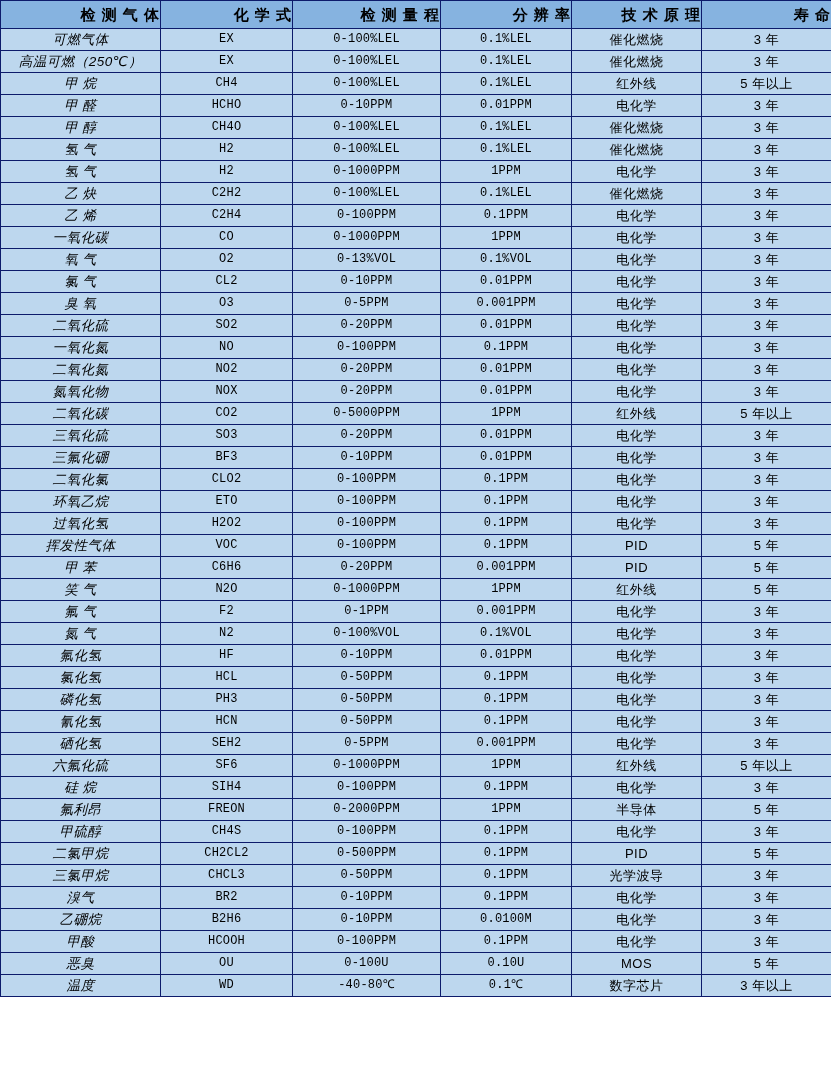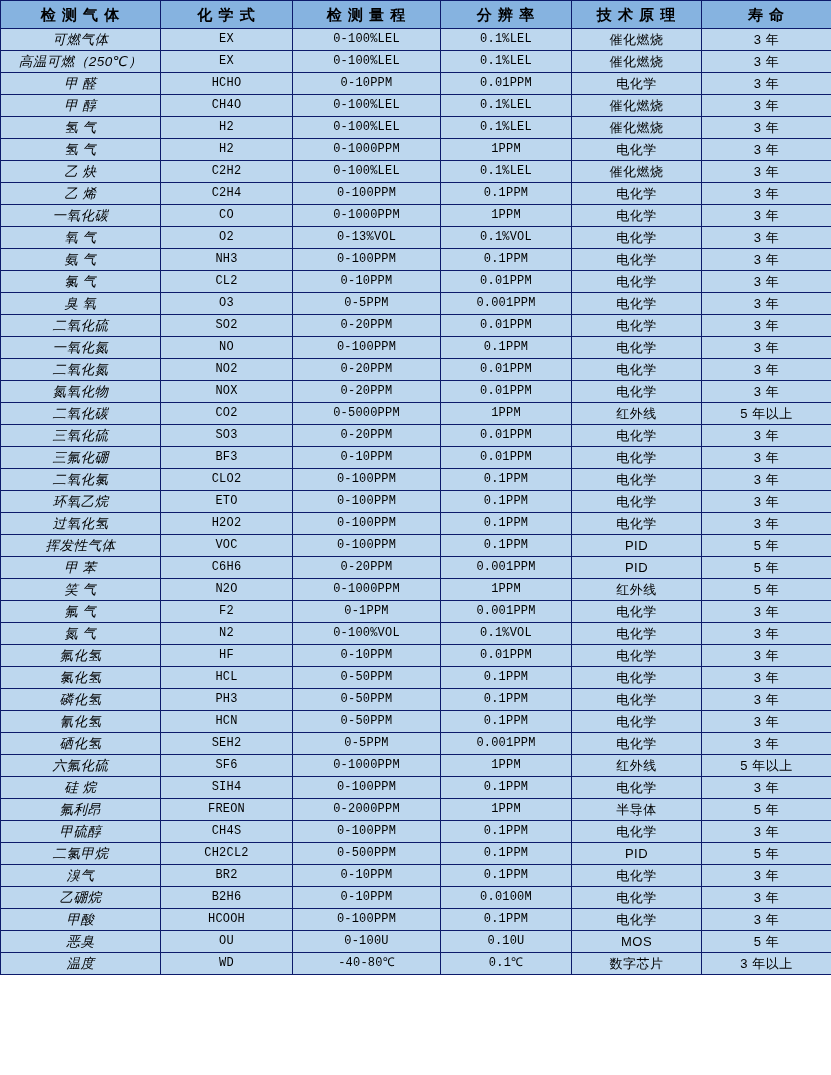--- a/index.html
+++ b/index.html
@@ -35,20 +35,21 @@
     overflow: hidden;
     white-space: nowrap;
   }
   #gas-table thead th {
     background: #86b3e0;
     font-weight: bold;
     font-size: 15px;
     letter-spacing: 1px;
     height: 27px;
     line-height: 27px;
+    text-align: right;
   }
   #gas-table tbody td {
     background: #bdd7ee;
     font-size: 13px;
   }
   #gas-table tbody td.name {
     font-size: 13.5px;
     letter-spacing: 0.5px;
     font-style: italic;
   }
@@ -98,20 +99,28 @@
       </tr>
       <tr>
         <td class="name">高温可燃（250℃）</td>
         <td class="formula">EX</td>
         <td class="range">0-100%LEL</td>
         <td class="res">0.1%LEL</td>
         <td class="principle">催化燃烧</td>
         <td class="life">3 年</td>
       </tr>
       <tr>
+        <td class="name">甲 烷</td>
+        <td class="formula">CH4</td>
+        <td class="range">0-100%LEL</td>
+        <td class="res">0.1%LEL</td>
+        <td class="principle">红外线</td>
+        <td class="life">5 年以上</td>
+      </tr>
+      <tr>
         <td class="name">甲 醛</td>
         <td class="formula">HCHO</td>
         <td class="range">0-10PPM</td>
         <td class="res">0.01PPM</td>
         <td class="principle">电化学</td>
         <td class="life">3 年</td>
       </tr>
       <tr>
         <td class="name">甲 醇</td>
         <td class="formula">CH4O</td>
@@ -158,28 +167,20 @@
         <td class="range">0-1000PPM</td>
         <td class="res">1PPM</td>
         <td class="principle">电化学</td>
         <td class="life">3 年</td>
       </tr>
       <tr>
         <td class="name">氧 气</td>
         <td class="formula">O2</td>
         <td class="range">0-13%VOL</td>
         <td class="res">0.1%VOL</td>
-        <td class="principle">电化学</td>
-        <td class="life">3 年</td>
-      </tr>
-      <tr>
-        <td class="name">氨 气</td>
-        <td class="formula">NH3</td>
-        <td class="range">0-100PPM</td>
-        <td class="res">0.1PPM</td>
         <td class="principle">电化学</td>
         <td class="life">3 年</td>
       </tr>
       <tr>
         <td class="name">氯 气</td>
         <td class="formula">CL2</td>
         <td class="range">0-10PPM</td>
         <td class="res">0.01PPM</td>
         <td class="principle">电化学</td>
         <td class="life">3 年</td>
@@ -384,20 +385,28 @@
         <td class="principle">电化学</td>
         <td class="life">3 年</td>
       </tr>
       <tr>
         <td class="name">二氯甲烷</td>
         <td class="formula">CH2CL2</td>
         <td class="range">0-500PPM</td>
         <td class="res">0.1PPM</td>
         <td class="principle">PID</td>
         <td class="life">5 年</td>
+      </tr>
+      <tr>
+        <td class="name">三氯甲烷</td>
+        <td class="formula">CHCL3</td>
+        <td class="range">0-50PPM</td>
+        <td class="res">0.1PPM</td>
+        <td class="principle">光学波导</td>
+        <td class="life">3 年</td>
       </tr>
       <tr>
         <td class="name">溴气</td>
         <td class="formula">BR2</td>
         <td class="range">0-10PPM</td>
         <td class="res">0.1PPM</td>
         <td class="principle">电化学</td>
         <td class="life">3 年</td>
       </tr>
       <tr>

